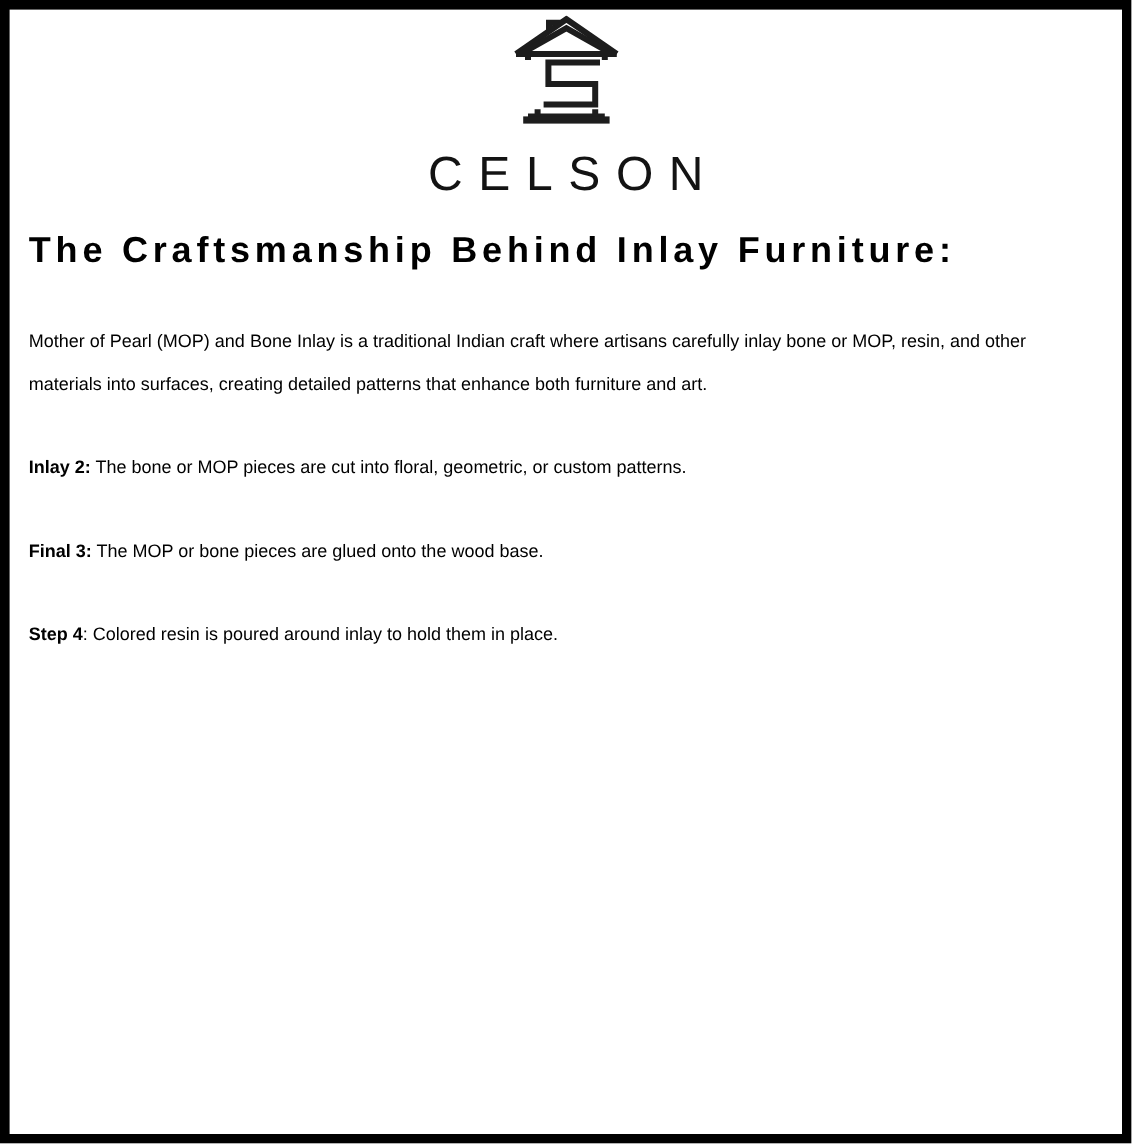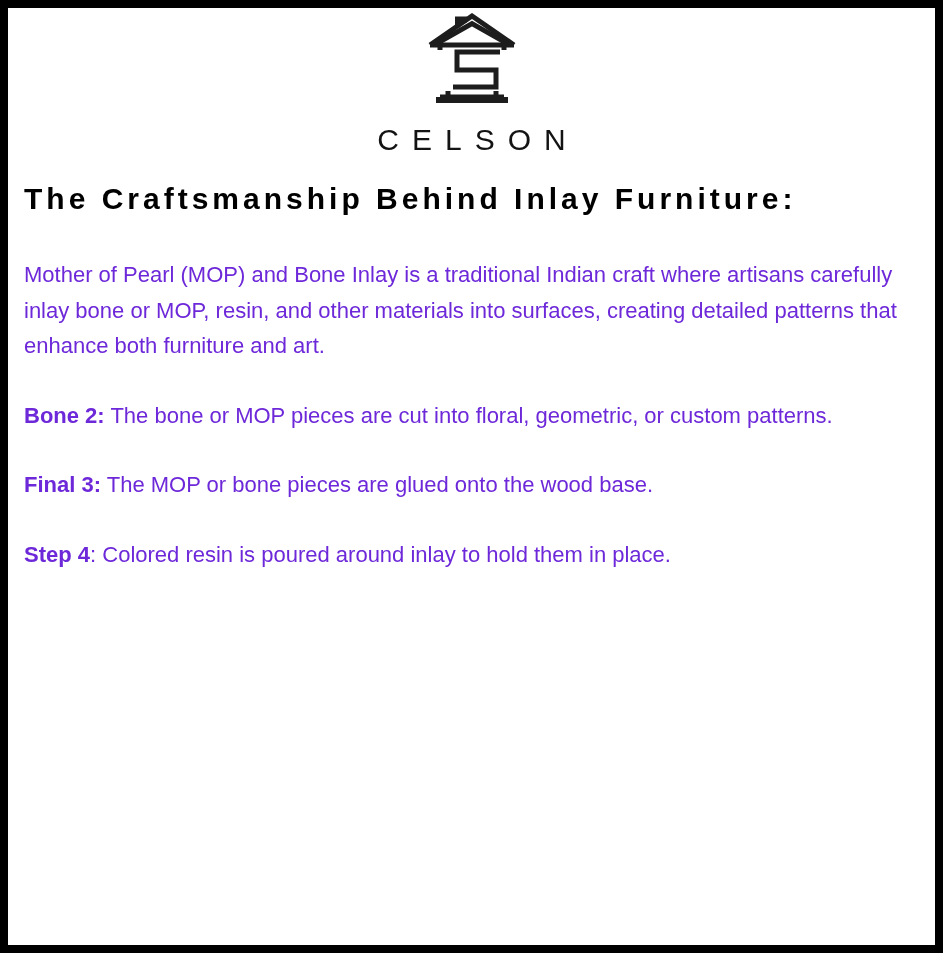--- a/index.html
+++ b/index.html
@@ -37,21 +37,21 @@
   }
   .logo-mark {
     display: block;
     margin: 0 auto;
     width: 92px;
     height: 96px;
   }
   .brand-name {
     margin: 16px 0 0 0;
     font-family: "Liberation Sans", sans-serif;
-    font-size: 30px;
+    font-size: 40px;
     font-weight: 400;
     letter-spacing: 13px;
     text-indent: 13px;
     color: #131313;
     line-height: 1;
   }
 
   
   .headline {
     margin: 27px 0 0 0;
@@ -65,23 +65,23 @@
     white-space: nowrap;
   }
 
   
   .body-copy {
     padding: 0 34px 0 16px;
     color: #111111;
   }
   .para {
     font-family: "Liberation Sans", sans-serif;
-    font-size: 22px;
+    font-size: 15px;
     line-height: 35.5px;
-    color: #6d28d9;
+    color: #000000;
     margin: 0;
   }
   .para + .para {
     margin-top: 34px;
   }
   .para.first {
     margin-top: 42px;
   }
   .para .lead {
     font-weight: bold;
@@ -129,21 +129,21 @@
     </div>
 
     <div class="headline">The Craftsmanship Behind Inlay Furniture:</div>
 
     <div class="body-copy">
 
       <p class="para first"><span class="lead"></span><span class="lead-sep"></span><span>Mother of Pearl (MOP) and Bone Inlay is a traditional Indian craft where artisans carefully inlay bone or MOP, resin, and other materials into surfaces, creating detailed patterns that enhance both furniture and art.</span></p>
 
 
 
-      <p class="para"><span class="lead">Bone 2:</span><span class="lead-sep"></span><span> The bone or MOP pieces are cut into floral, geometric, or custom patterns.</span></p>
+      <p class="para"><span class="lead">Inlay 2:</span><span class="lead-sep"></span><span> The bone or MOP pieces are cut into floral, geometric, or custom patterns.</span></p>
 
       <p class="para"><span class="lead">Final 3:</span><span class="lead-sep"></span><span> The MOP or bone pieces are glued onto the wood base.</span></p>
 
       <p class="para"><span class="lead">Step 4</span><span class="lead-sep">:</span><span> Colored resin is poured around inlay to hold them in place.</span></p>
 
 
     </div>
   </div>
 </div>
 

